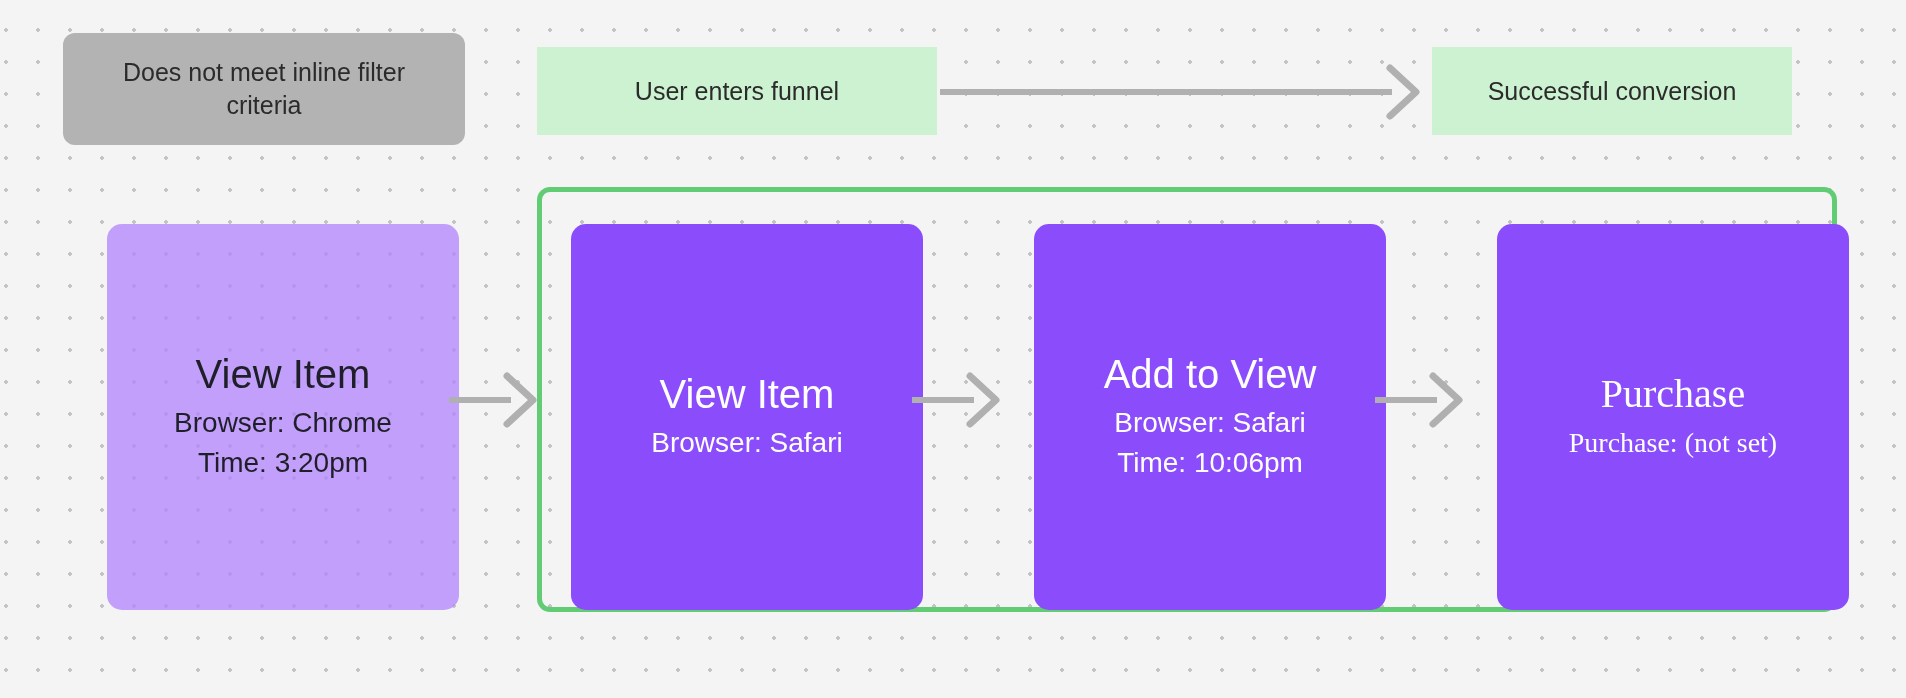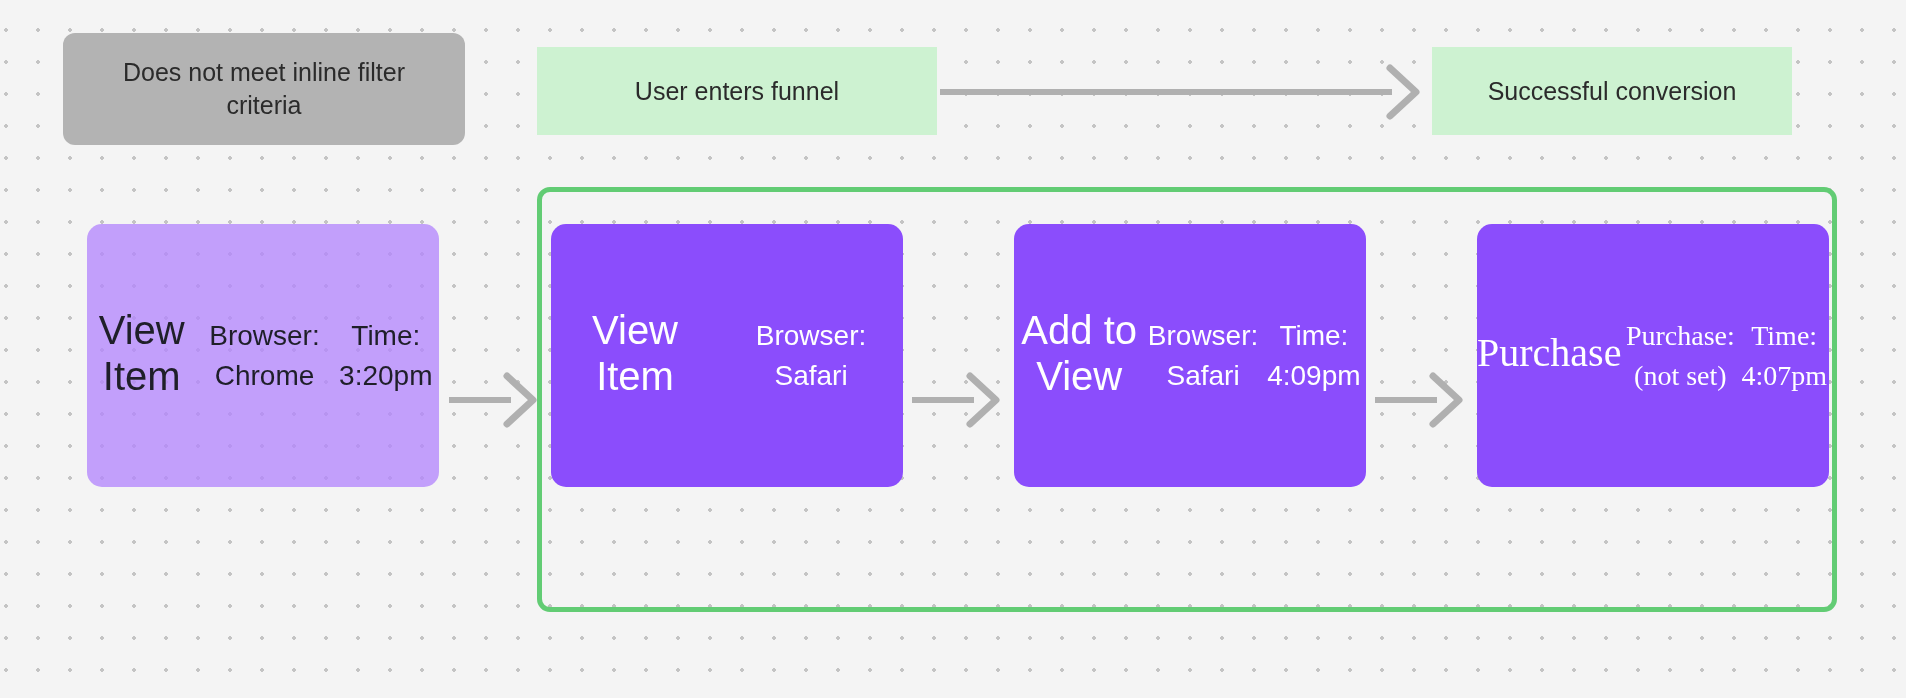--- a/index.html
+++ b/index.html
@@ -80,28 +80,29 @@
     top: 187px;
     width: 1300px;
     height: 425px;
     border: 5px solid #62cc74;
     border-radius: 13px;
   }
 
   .event-card {
     position: absolute;
     display: flex;
-    flex-direction: row;
+    flex-direction: column;
     align-items: center;
     justify-content: center;
     border-radius: 15px;
     text-align: center;
     top: 224px;
     width: 352px;
-    height: 263px;
+    height: 386px;
+    margin-left: 20px;
   }
 
   .event-card.excluded {
     left: 87px;
     background: rgba(179, 135, 252, 0.78);
     color: #1f1f29;
   }
 
   .event-card.included {
     background: #8b4dfc;
@@ -178,27 +179,26 @@
   </div>
 
   <svg class="flow-arrow arrow-b" viewBox="0 0 92 56">
     <line x1="0" y1="28" x2="62" y2="28" stroke="#b0b0b0" stroke-width="6" stroke-linecap="butt"></line>
     <polyline points="58,4 84,28 58,52" fill="none" stroke="#b0b0b0" stroke-width="7" stroke-linecap="round" stroke-linejoin="round"></polyline>
   </svg>
 
   <div class="event-card included card-2">
     <div class="event-title">Add to View</div>
     <div class="event-meta">Browser: Safari</div>
-    <div class="event-meta">Time: 4:09pm</div>
+    <div class="event-meta">Time: 10:06pm</div>
   </div>
 
   <svg class="flow-arrow arrow-c" viewBox="0 0 92 56">
     <line x1="0" y1="28" x2="62" y2="28" stroke="#b0b0b0" stroke-width="6" stroke-linecap="butt"></line>
     <polyline points="58,4 84,28 58,52" fill="none" stroke="#b0b0b0" stroke-width="7" stroke-linecap="round" stroke-linejoin="round"></polyline>
   </svg>
 
   <div class="event-card included card-3">
     <div class="event-title">Purchase</div>
     <div class="event-meta">Purchase: (not set)</div>
-    <div class="event-meta">Time: 4:07pm</div>
   </div>
 
 </div>
 
 </body></html>

